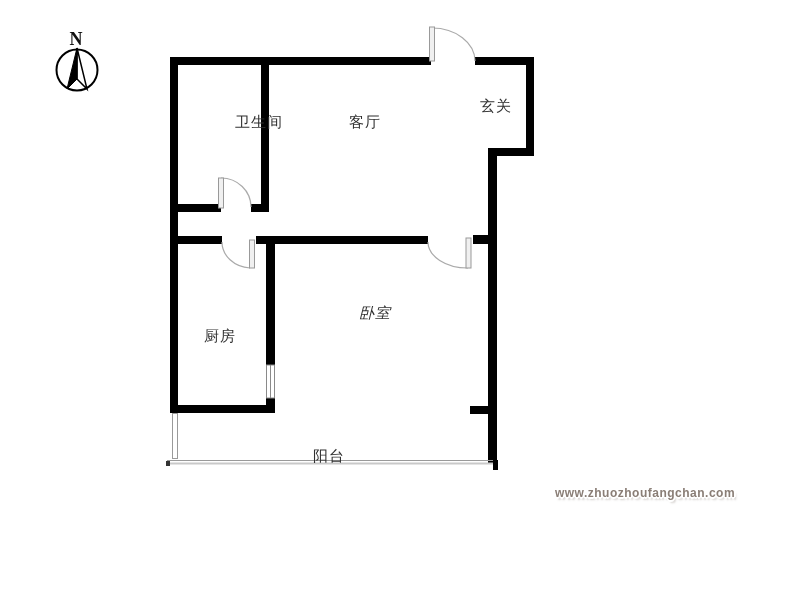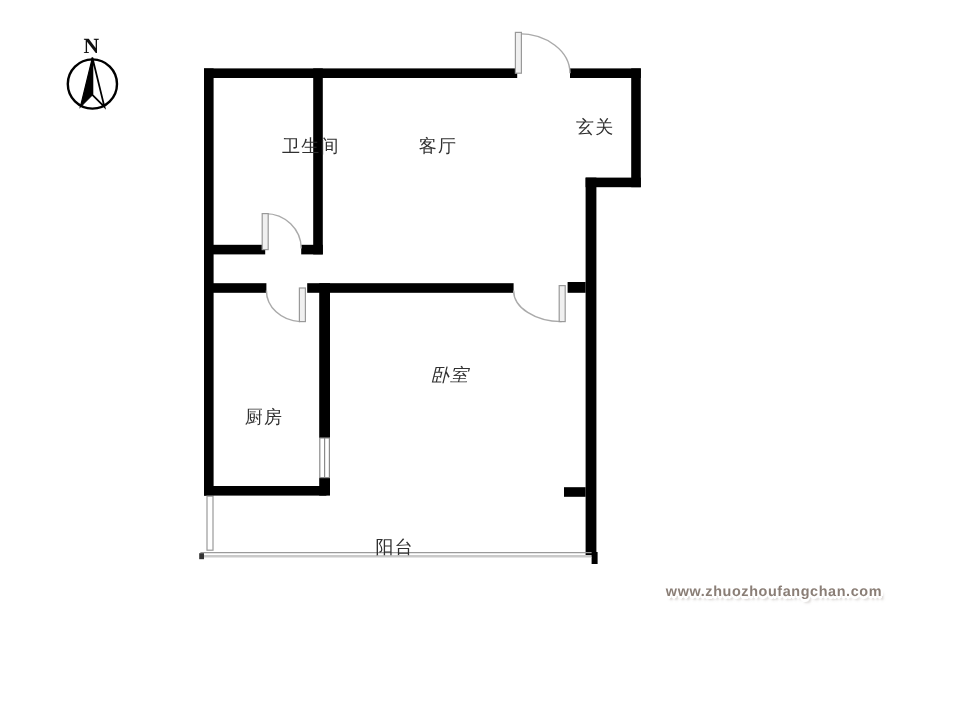--- a/index.html
+++ b/index.html
@@ -8,21 +8,21 @@
     overflow:hidden; font-family:"Liberation Sans", sans-serif;
   }
   svg { position:absolute; left:0; top:0; }
   .lbl {
     position:absolute; transform:translate(-50%,-50%);
     font-size:15px; color:#303030; letter-spacing:1px; white-space:nowrap;
   }
   #lbl-bathroom { left:219px; top:122px;margin-left:40px; }
   #lbl-living   { left:365px; top:122px; }
   #lbl-entry    { left:496px; top:106px; }
-  #lbl-kitchen  { left:220px; top:348px; }
+  #lbl-kitchen  { left:220px; top:336px; }
   #lbl-bedroom  { left:375px; top:313px;font-style:italic; }
   #lbl-balcony  { left:329px; top:456px; }
   #compass-n {
     position:absolute; left:76px; top:39px; transform:translate(-50%,-50%);
     font-family:"Liberation Serif", serif; font-weight:bold; font-size:18px; color:#111;
   }
   .wm {
     position:absolute; transform:translate(-50%,-50%);
     color:#8a7e76; white-space:nowrap; font-weight:bold;
     text-shadow:

